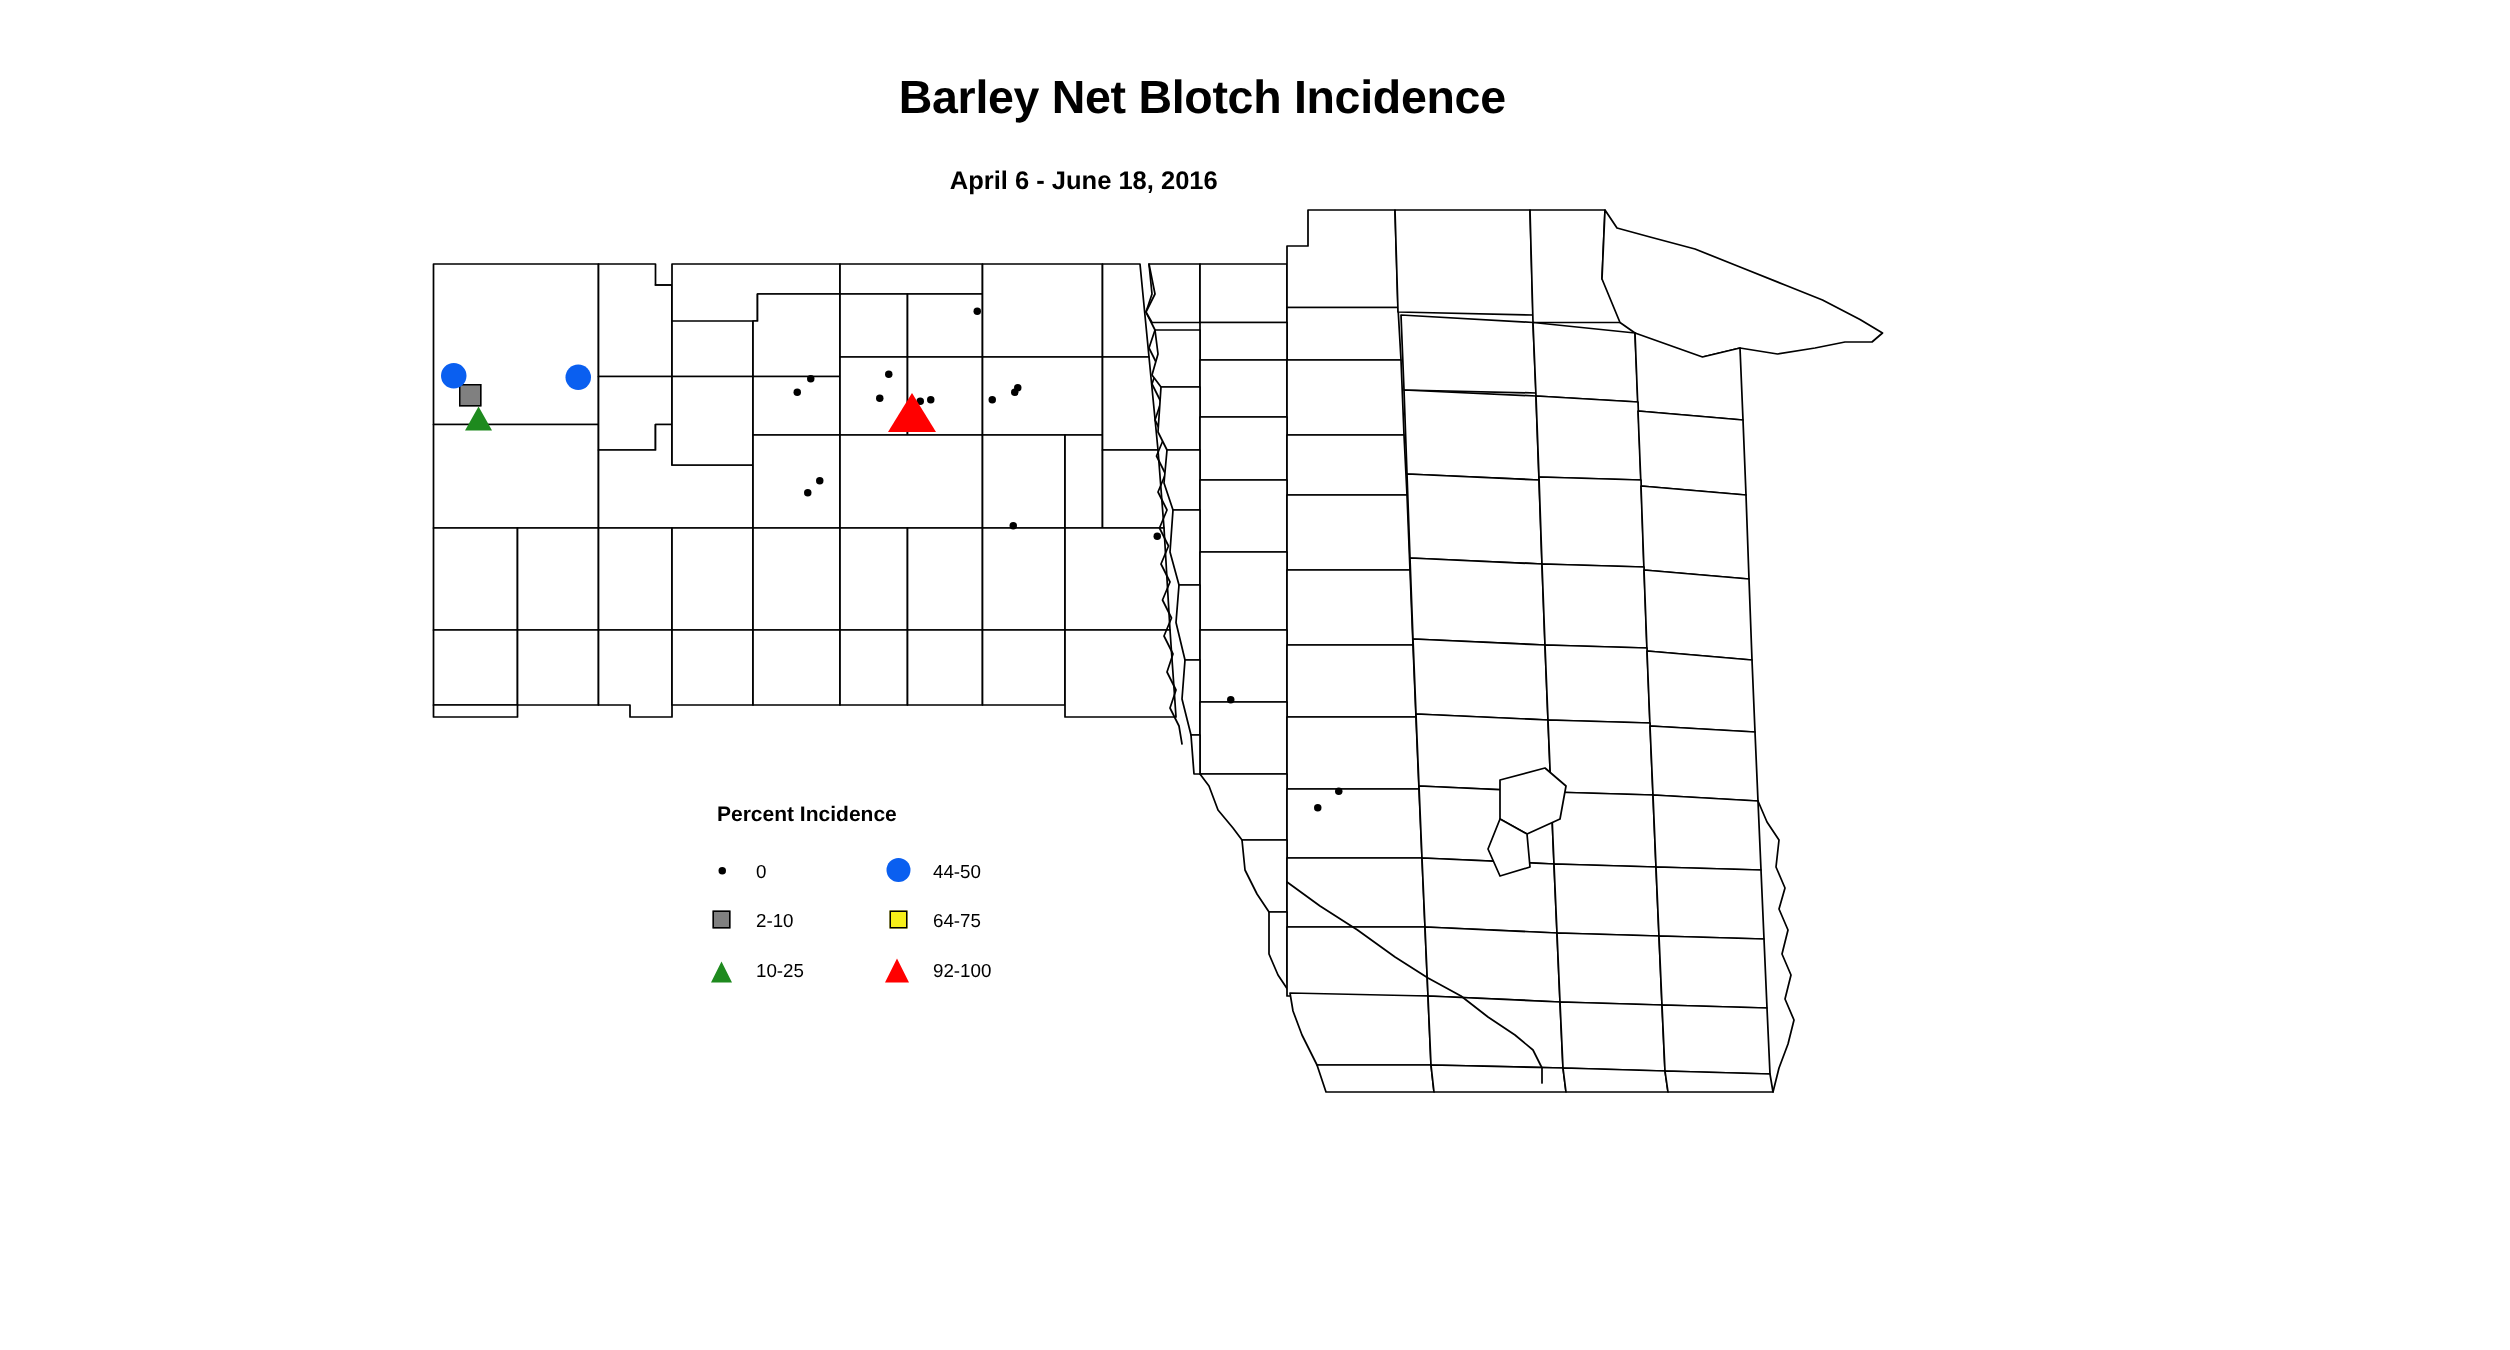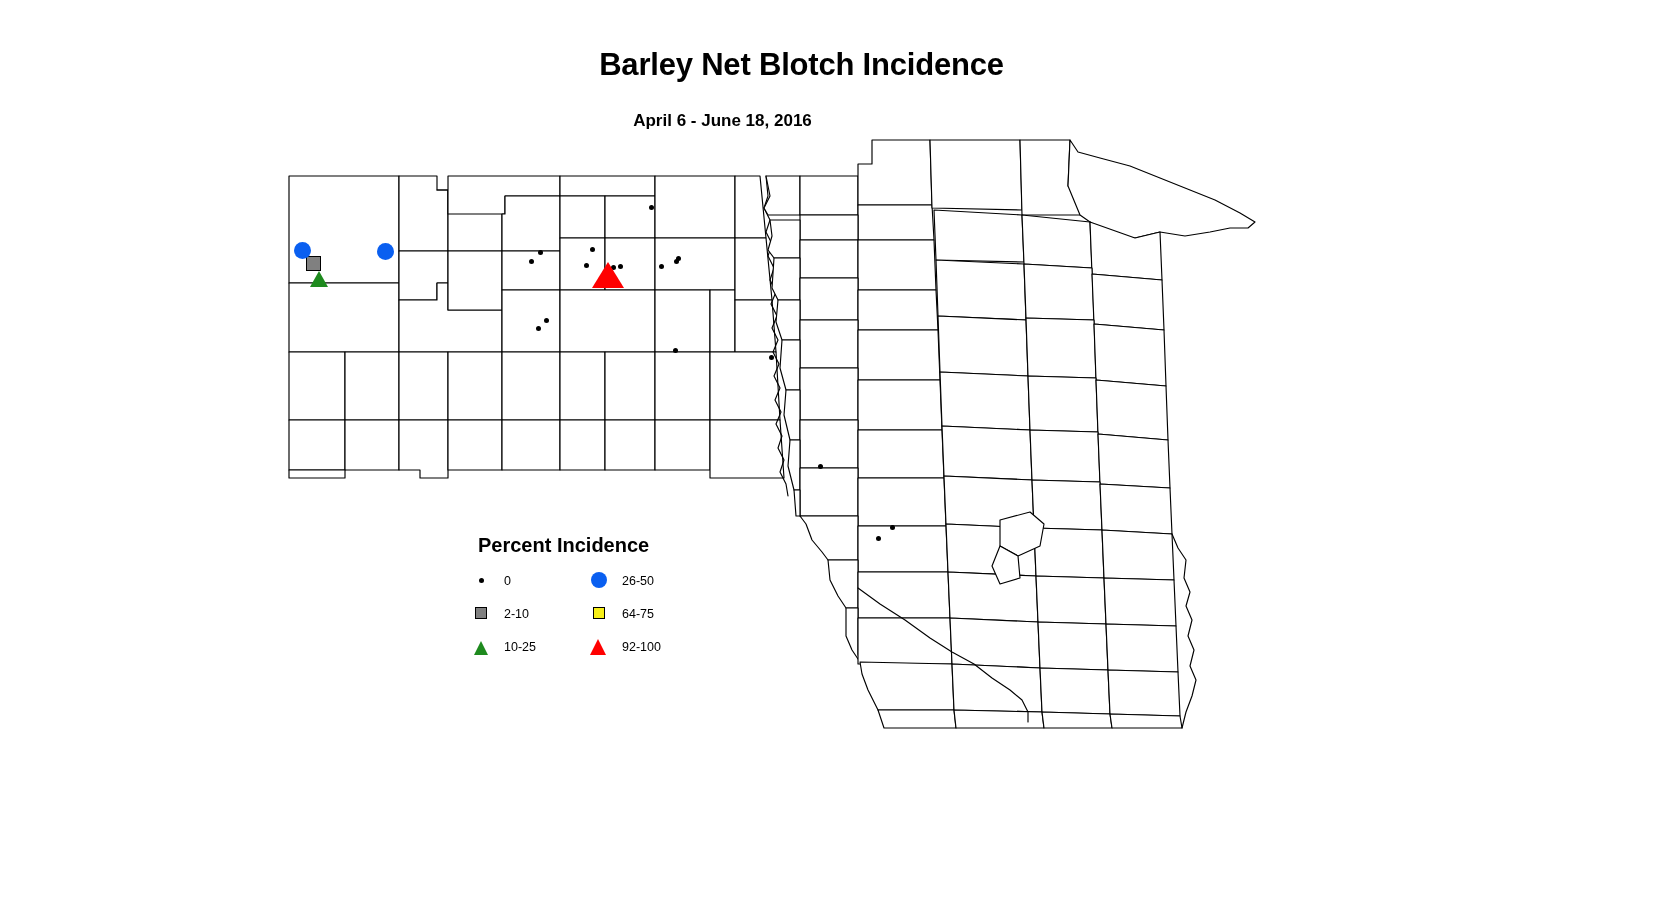--- a/index.html
+++ b/index.html
@@ -73,21 +73,21 @@
     position: absolute;
     left: 470px;
     top: 534px;
     width: 230px;
     height: 128px;
   }
   .legend-title {
     position: absolute;
     left: 8px;
     top: 0px;
-    font-size: 20px;
+    font-size: 14px;
     font-weight: bold;
     white-space: nowrap;
   }
   .legend-col {
     position: absolute;
     top: 36px;
   }
   .legend-col.left  { left: 0px; }
   .legend-col.right { left: 118px; }
   .legend-row {
@@ -382,21 +382,21 @@
             <span class="sw-tri small" style="border-bottom:14px solid #1e8a1e"></span>
           </span>
           <span class="legend-label">10-25</span>
         </div>
       </div>
     <div class="legend-col right" id="legend-right">
         <div class="legend-row">
           <span class="legend-swatch">
             <span class="sw-circle" style="background:#0a5ff0"></span>
           </span>
-          <span class="legend-label">26-50</span>
+          <span class="legend-label">44-50</span>
         </div>
         <div class="legend-row">
           <span class="legend-swatch">
             <span class="sw-square" style="background:#f7ef18"></span>
           </span>
           <span class="legend-label">64-75</span>
         </div>
         <div class="legend-row">
           <span class="legend-swatch">
             <span class="sw-tri" style="border-bottom:16px solid #ff0000"></span>

